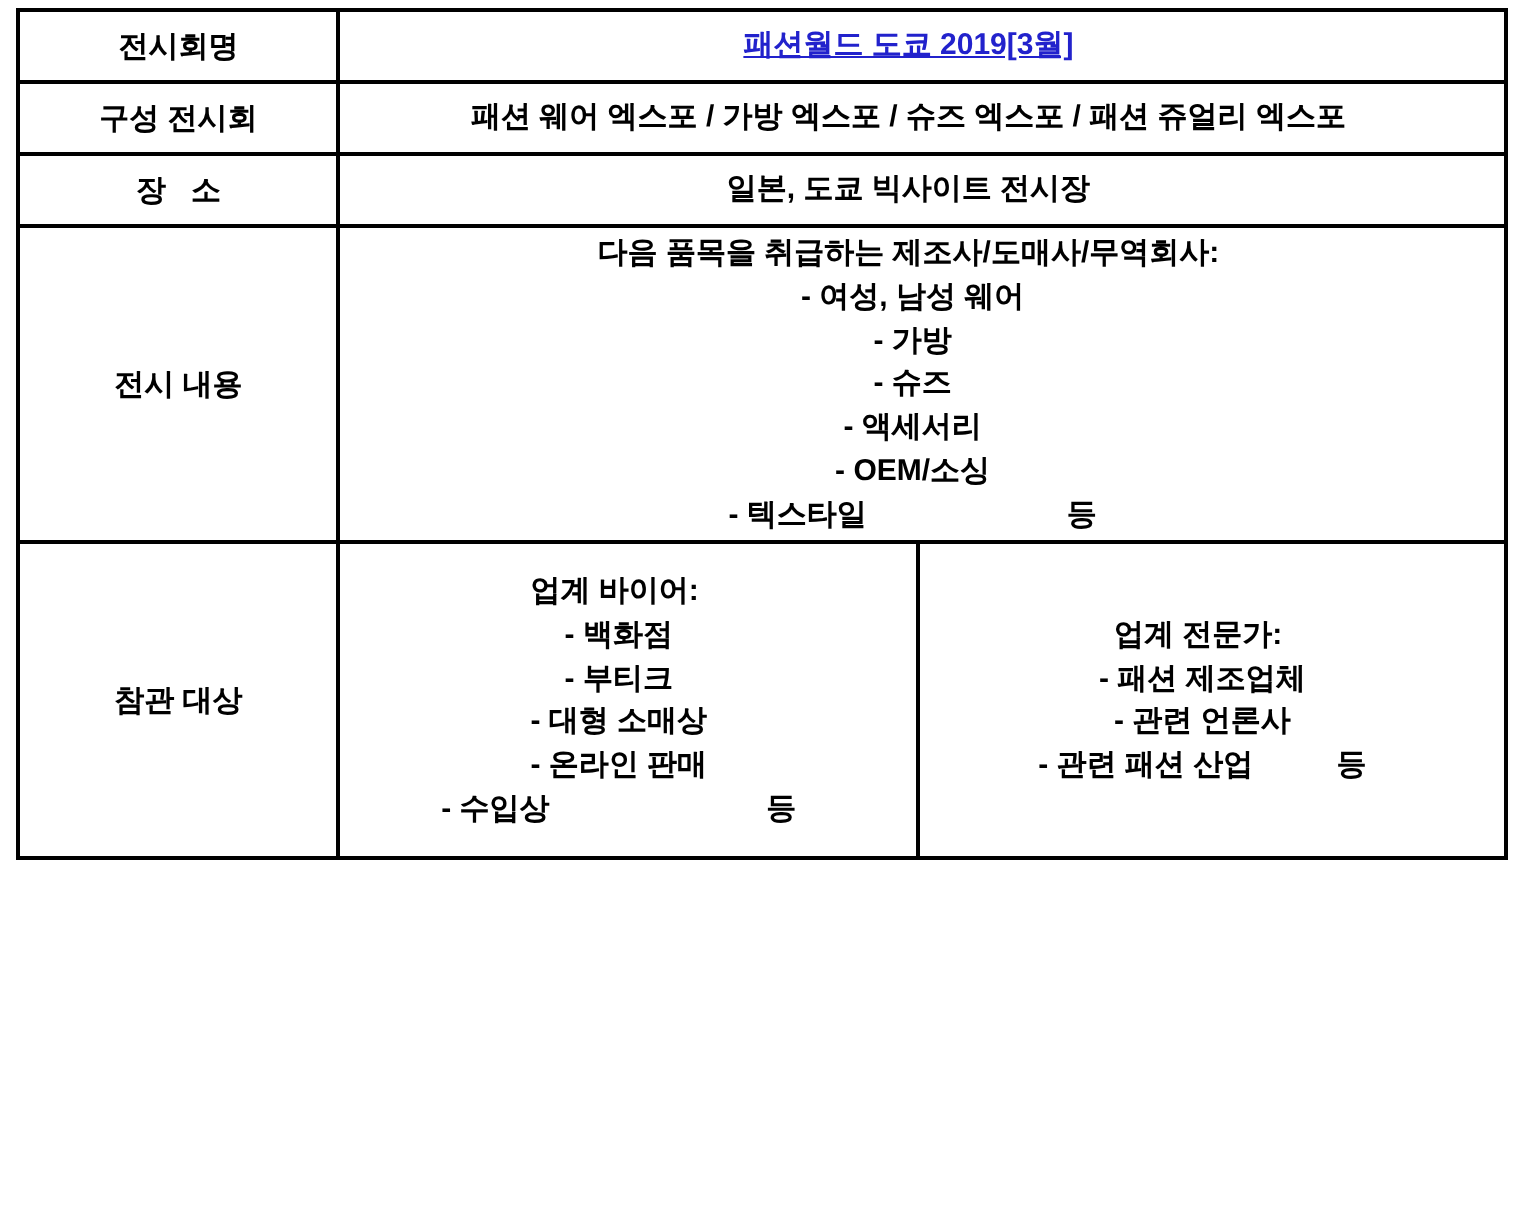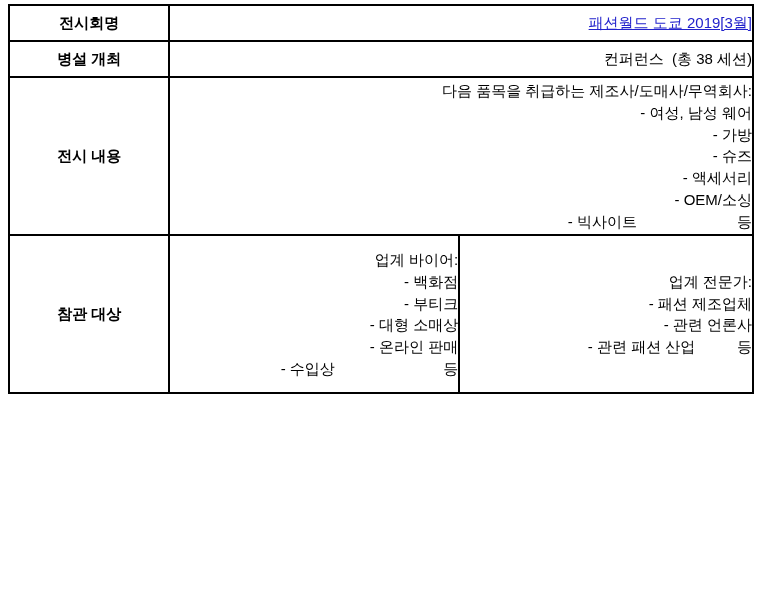--- a/index.html
+++ b/index.html
@@ -28,23 +28,24 @@
     white-space: pre-wrap;
     overflow: hidden;
   }
   th.label-cell {
     font-weight: bold;
     text-align: center;
     padding: 0 4px;
     margin-top: 12px;
   }
   td.value-cell {
-    text-align: right;
-    padding: 2px 0 2px 10px;
+    text-align: center;
+    padding: 2px 24px 2px 10px;
     line-height: 1.45;
+    font-weight: bold;
   }
   tr.r-std  { height: 36px; }
   tr.r-content  { height: 145px; }
   tr.r-visitors { height: 158px; }
   a.link {
     color: #2222CC;
     text-decoration: underline;
     cursor: pointer;
   }
 </style>
@@ -56,32 +57,36 @@
     <col class="c-label">
     <col class="c-val-l">
     <col class="c-val-r">
   </colgroup>
   <tbody>
     <tr class="r-std">
       <th class="label-cell">전시회명</th>
       <td class="value-cell" colspan="2"><a class="link">패션월드 도쿄 2019[3월]</a></td>
     </tr>
     <tr class="r-std">
-      <th class="label-cell">병설 개최</th>
-      <td class="value-cell" colspan="2">컨퍼런스  (총 38 세션)</td>
+      <th class="label-cell">구성 전시회</th>
+      <td class="value-cell" colspan="2">패션 웨어 엑스포 / 가방 엑스포 / 슈즈 엑스포 / 패션 쥬얼리 엑스포</td>
+    </tr>
+    <tr class="r-std">
+      <th class="label-cell">장   소</th>
+      <td class="value-cell" colspan="2">일본, 도쿄 빅사이트 전시장</td>
     </tr>
     <tr class="r-content">
       <th class="label-cell">전시 내용</th>
       <td class="value-cell" colspan="2">다음 품목을 취급하는 제조사/도매사/무역회사:
  - 여성, 남성 웨어
  - 가방
  - 슈즈
  - 액세서리
  - OEM/소싱
- - 빅사이트                        등</td>
+ - 텍스타일                        등</td>
     </tr>
     <tr class="r-visitors">
       <th class="label-cell">참관 대상</th>
       <td class="value-cell">업계 바이어:
  - 백화점
  - 부티크
  - 대형 소매상
  - 온라인 판매
  - 수입상                          등</td>
       <td class="value-cell">업계 전문가:

